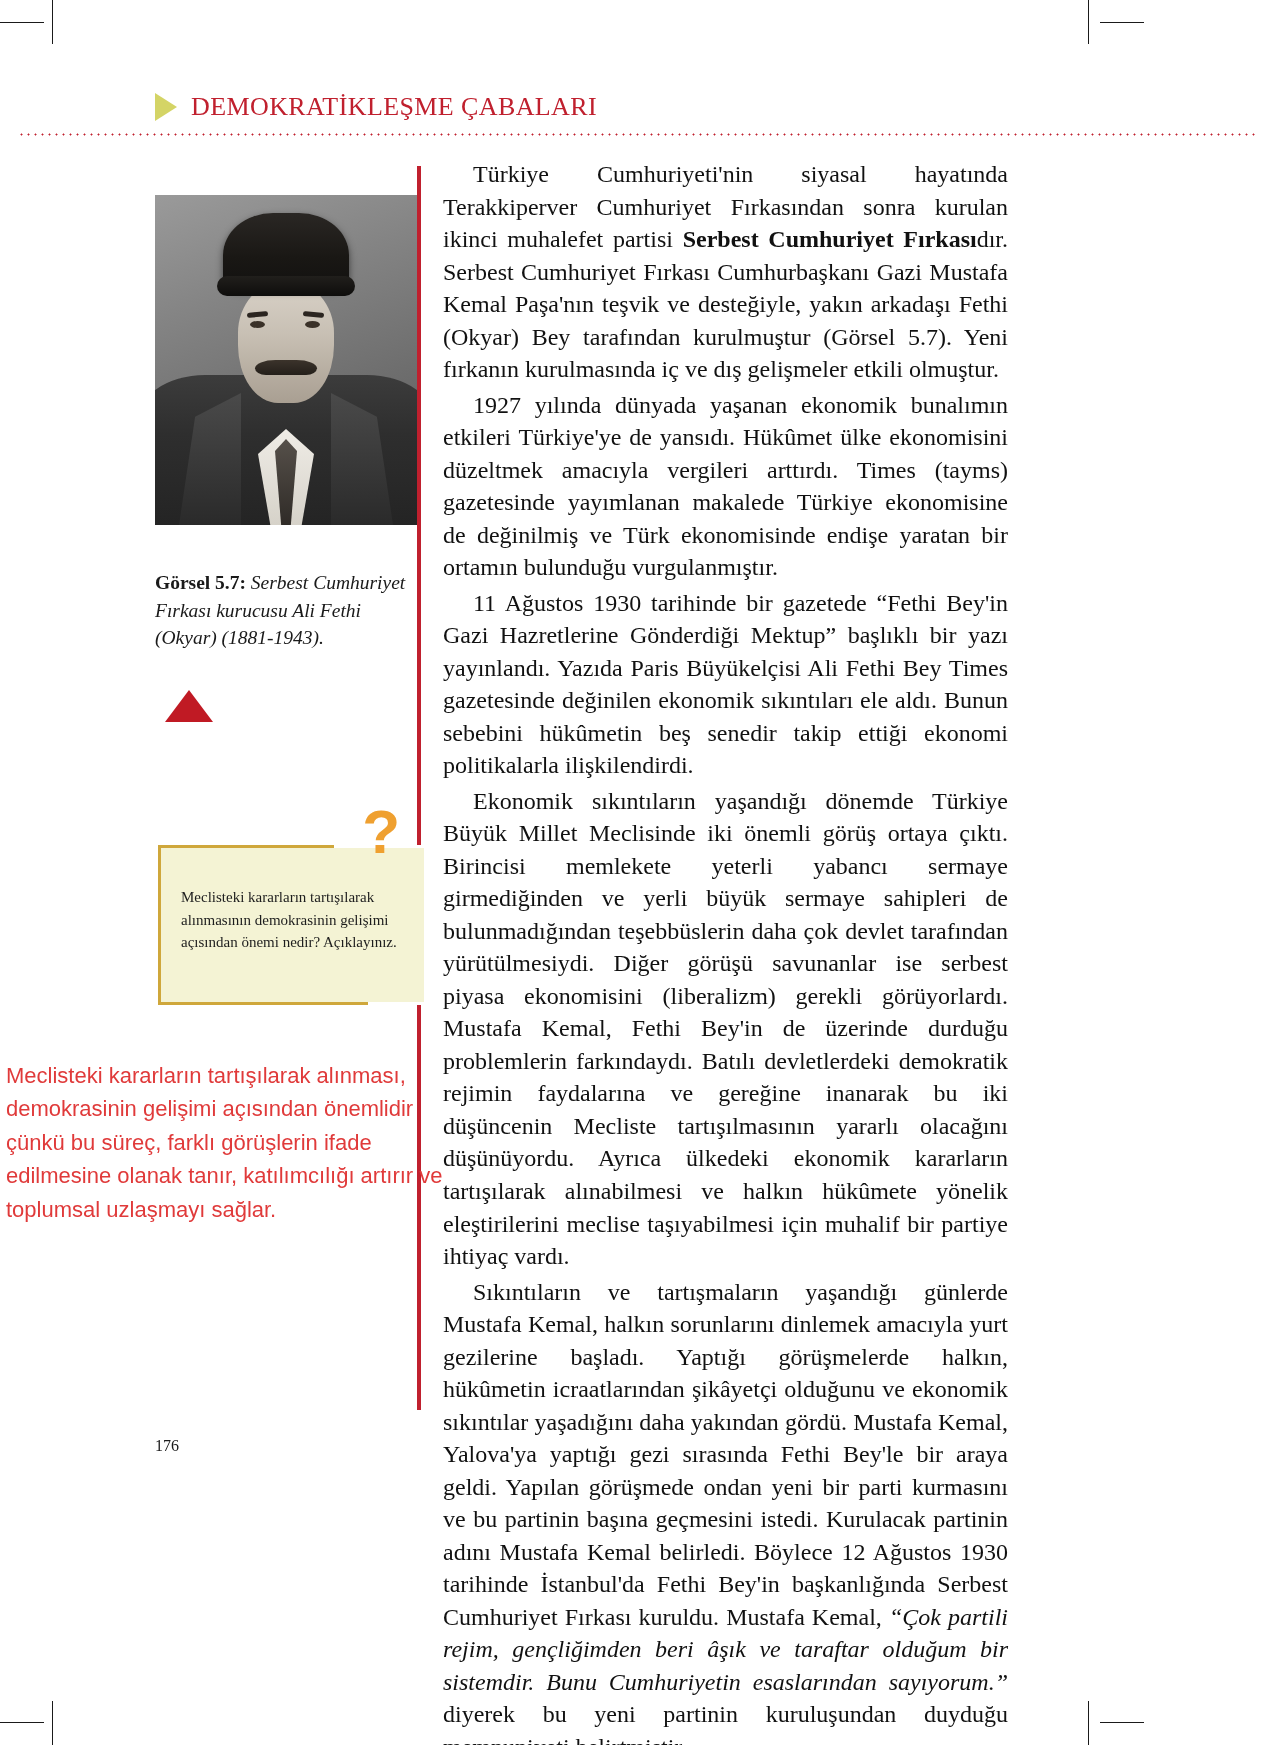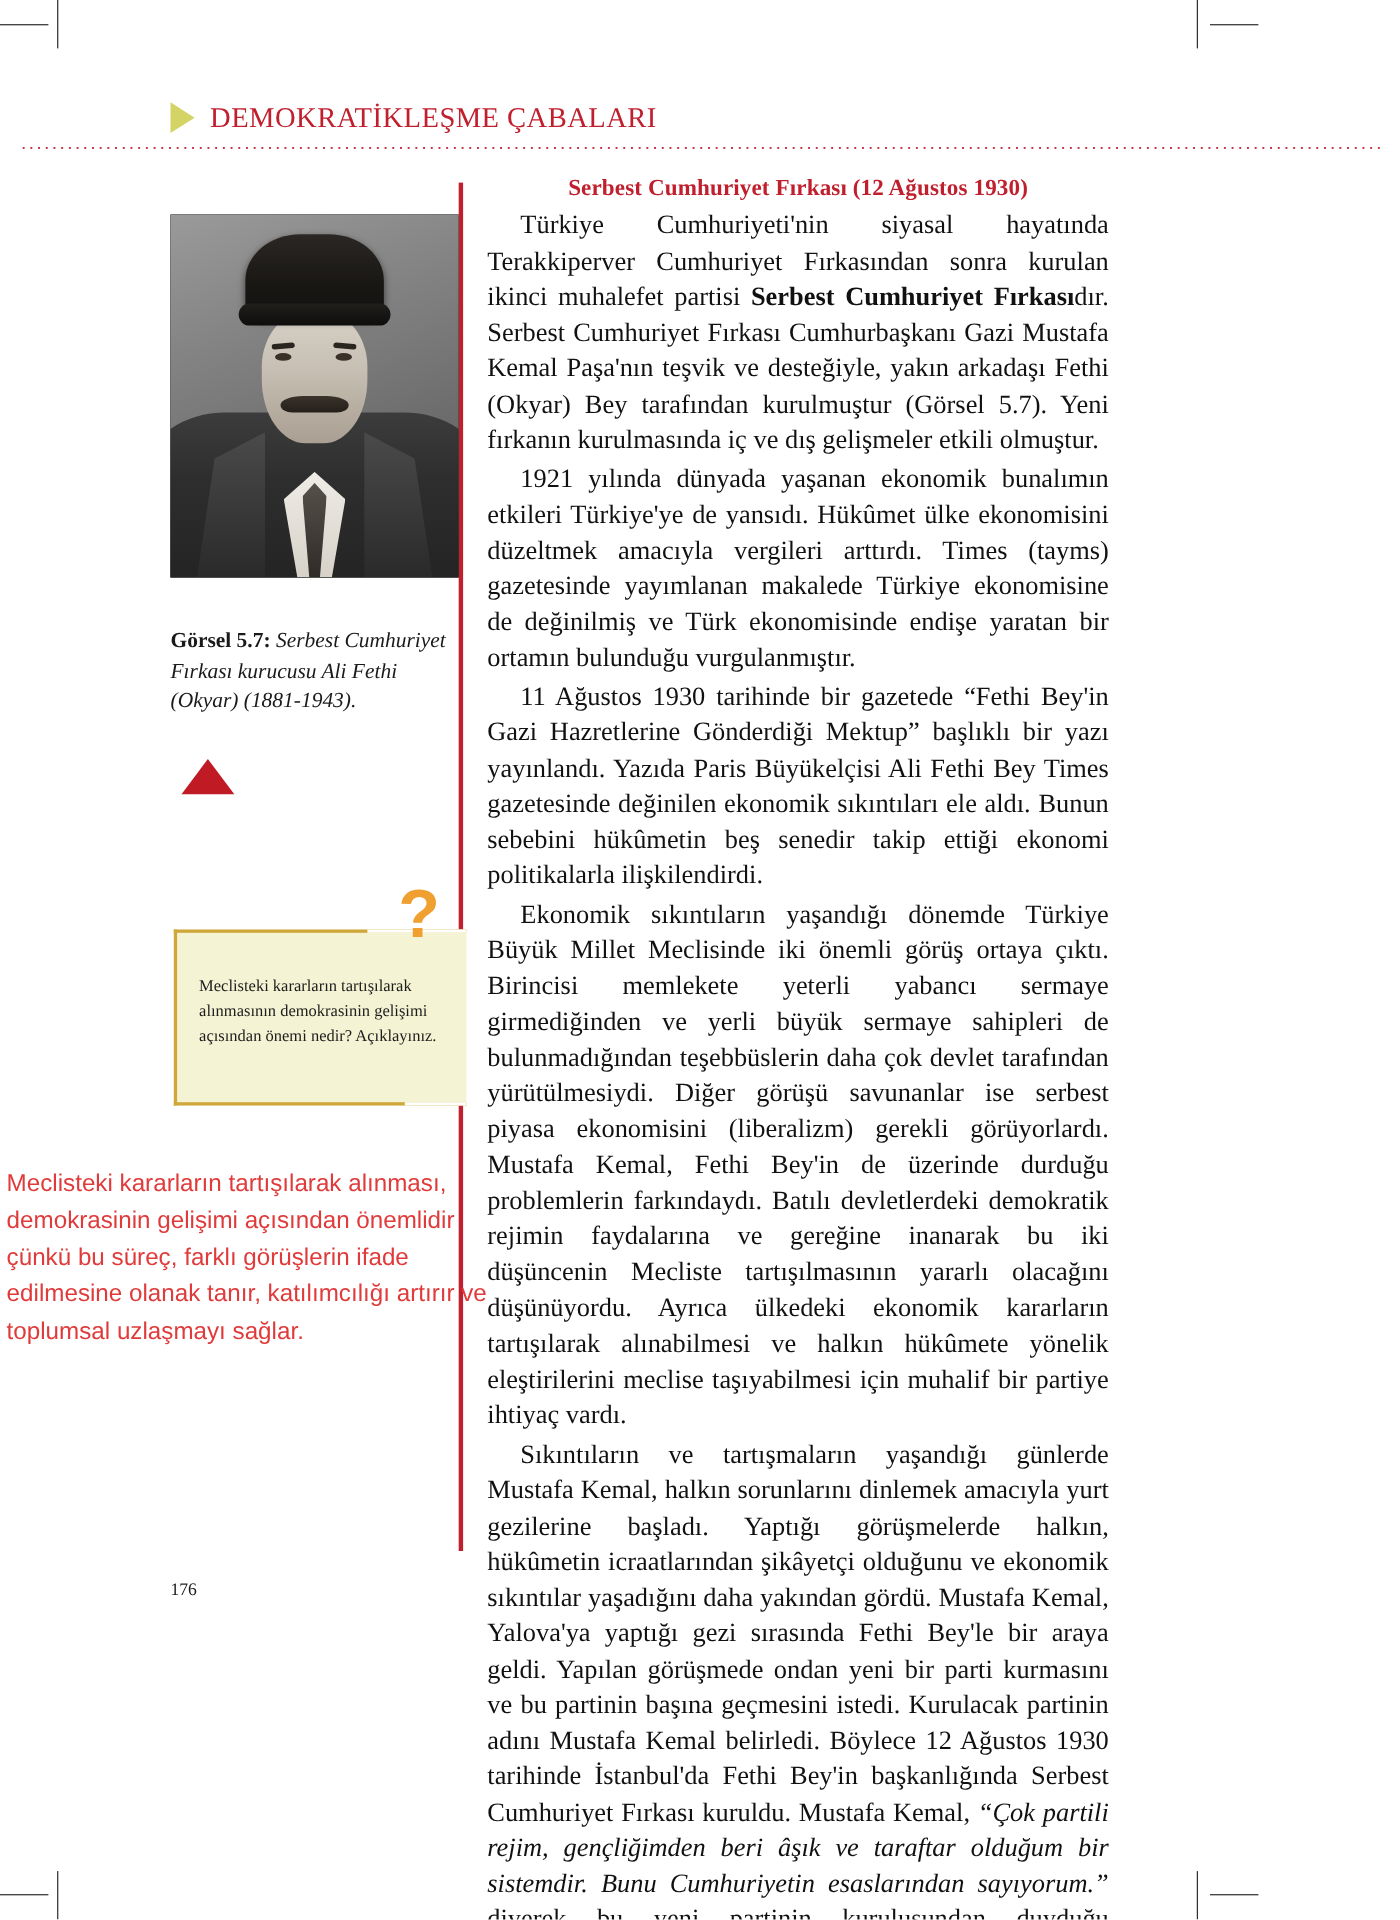--- a/index.html
+++ b/index.html
@@ -310,23 +310,22 @@
   <div class="qbox">
     <div class="qbox-topcut"></div>
     <div class="qbox-botcut"></div>
     <div class="qbox-text">Meclisteki kararların tartışılarak alınmasının demokrasinin gelişimi açısından önemi nedir? Açıklayınız.</div>
   </div>
 </div>
 
 <div class="answer-note">Meclisteki kararların tartışılarak alınması, demokrasinin gelişimi açısından önemlidir çünkü bu süreç, farklı görüşlerin ifade edilmesine olanak tanır, katılımcılığı artırır ve toplumsal uzlaşmayı sağlar.</div>
 
 <div class="right-col">
-  <h2 class="sub-heading">Serbest Cumhuriyet Fırkası (12 Ağustos 1930)</h2>
   <div id="article-body">
       <p class="body-p"><span>Türkiye Cumhuriyeti'nin siyasal hayatında Terakkiperver Cumhuriyet Fırkasından sonra kurulan ikinci muhalefet partisi </span><b>Serbest Cumhuriyet Fırkası</b><span>dır. Serbest Cumhuriyet Fırkası Cumhurbaşkanı Gazi Mustafa Kemal Paşa'nın teşvik ve desteğiyle, yakın arkadaşı Fethi (Okyar) Bey tarafından kurulmuştur (Görsel 5.7). Yeni fırkanın kurulmasında iç ve dış gelişmeler etkili olmuştur.</span></p>
-      <p class="body-p"><span>1921 yılında dünyada yaşanan ekonomik bunalımın etkileri Türkiye'ye de yansıdı. Hükûmet ülke ekonomisini düzeltmek amacıyla vergileri arttırdı. Times (tayms) gazetesinde yayımlanan makalede Türkiye ekonomisine de değinilmiş ve Türk ekonomisinde endişe yaratan bir ortamın bulunduğu vurgulanmıştır.</span></p>
+      <p class="body-p"><span>1927 yılında dünyada yaşanan ekonomik bunalımın etkileri Türkiye'ye de yansıdı. Hükûmet ülke ekonomisini düzeltmek amacıyla vergileri arttırdı. Times (tayms) gazetesinde yayımlanan makalede Türkiye ekonomisine de değinilmiş ve Türk ekonomisinde endişe yaratan bir ortamın bulunduğu vurgulanmıştır.</span></p>
       <p class="body-p"><span>11 Ağustos 1930 tarihinde bir gazetede “Fethi Bey'in Gazi Hazretlerine Gönderdiği Mektup” başlıklı bir yazı yayınlandı. Yazıda Paris Büyükelçisi Ali Fethi Bey Times gazetesinde değinilen ekonomik sıkıntıları ele aldı. Bunun sebebini hükûmetin beş senedir takip ettiği ekonomi politikalarla ilişkilendirdi.</span></p>
       <p class="body-p"><span>Ekonomik sıkıntıların yaşandığı dönemde Türkiye Büyük Millet Meclisinde iki önemli görüş ortaya çıktı. Birincisi memlekete yeterli yabancı sermaye girmediğinden ve yerli büyük sermaye sahipleri de bulunmadığından teşebbüslerin daha çok devlet tarafından yürütülmesiydi. Diğer görüşü savunanlar ise serbest piyasa ekonomisini (liberalizm) gerekli görüyorlardı. Mustafa Kemal, Fethi Bey'in de üzerinde durduğu problemlerin farkındaydı. Batılı devletlerdeki demokratik rejimin faydalarına ve gereğine inanarak bu iki düşüncenin Mecliste tartışılmasının yararlı olacağını düşünüyordu. Ayrıca ülkedeki ekonomik kararların tartışılarak alınabilmesi ve halkın hükûmete yönelik eleştirilerini meclise taşıyabilmesi için muhalif bir partiye ihtiyaç vardı.</span></p>
       <p class="body-p"><span>Sıkıntıların ve tartışmaların yaşandığı günlerde Mustafa Kemal, halkın sorunlarını dinlemek amacıyla yurt gezilerine başladı. Yaptığı görüşmelerde halkın, hükûmetin icraatlarından şikâyetçi olduğunu ve ekonomik sıkıntılar yaşadığını daha yakından gördü. Mustafa Kemal, Yalova'ya yaptığı gezi sırasında Fethi Bey'le bir araya geldi. Yapılan görüşmede ondan yeni bir parti kurmasını ve bu partinin başına geçmesini istedi. Kurulacak partinin adını Mustafa Kemal belirledi. Böylece 12 Ağustos 1930 tarihinde İstanbul'da Fethi Bey'in başkanlığında Serbest Cumhuriyet Fırkası kuruldu. Mustafa Kemal, </span><i>“Çok partili rejim, gençliğimden beri âşık ve taraftar olduğum bir sistemdir. Bunu Cumhuriyetin esaslarından sayıyorum.”</i><span> diyerek bu yeni partinin kuruluşundan duyduğu memnuniyeti belirtmiştir.</span></p>
     </div>
 </div>
 
 <div class="page-number">176</div>
 
 </body></html>

